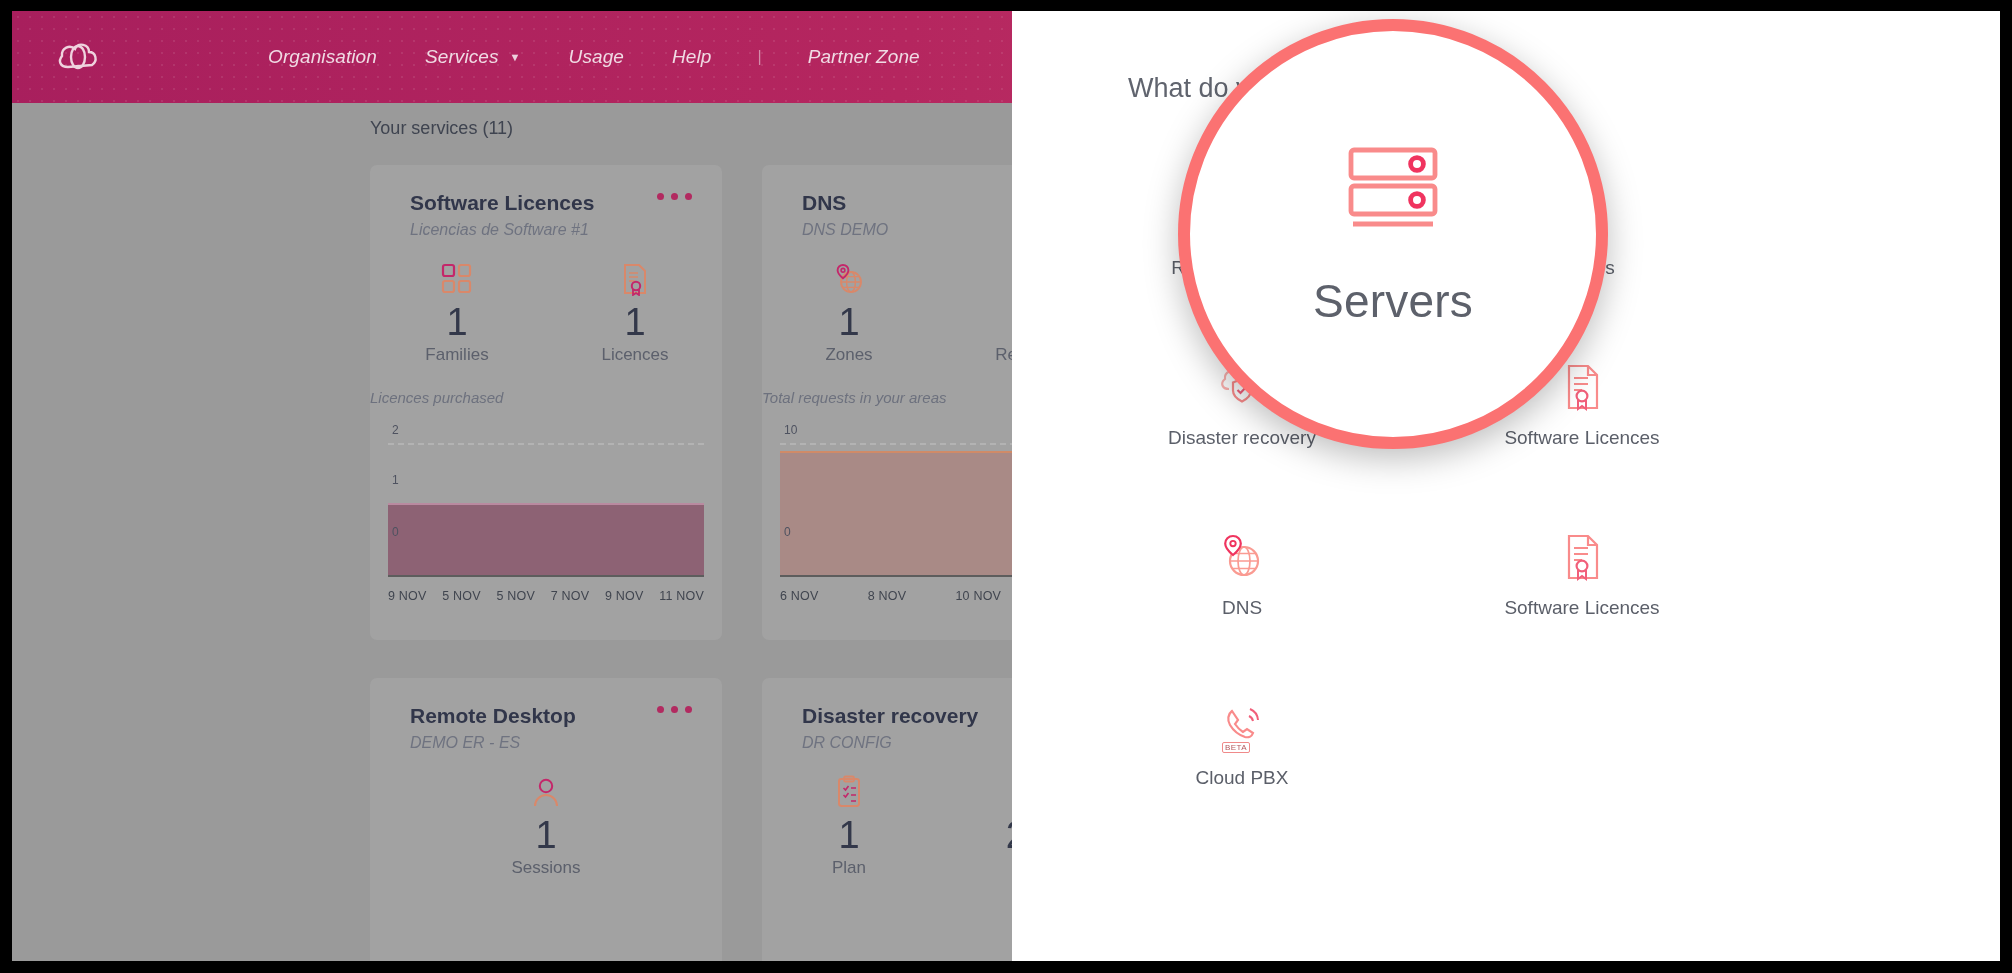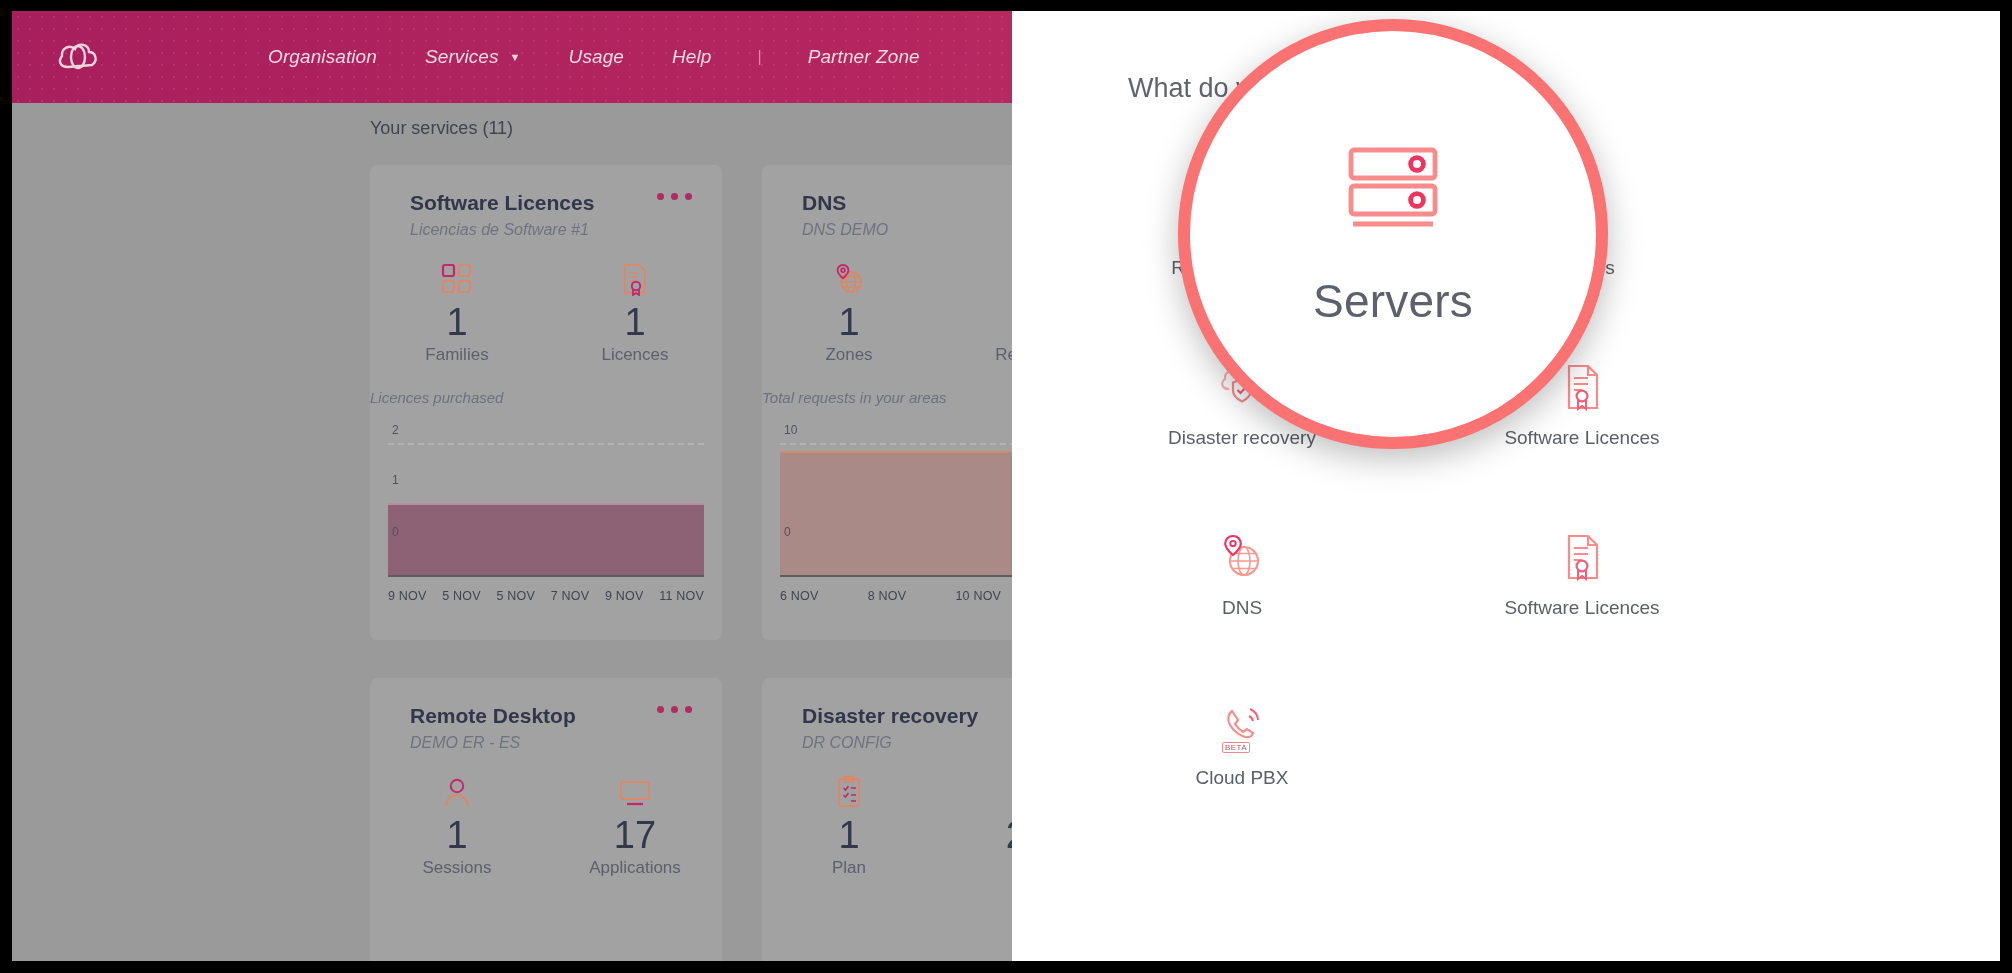--- a/index.html
+++ b/index.html
@@ -389,30 +389,20 @@
             <div class="metric">
               <div class="ico">
                 <svg viewBox="0 0 34 34" width="34" height="34">
                   <circle cx="17" cy="11" r="6.2" fill="none" stroke="#c4276a" stroke-width="2"></circle>
                   <path d="M6 31 a11 11 0 0 1 22 0" fill="none" stroke="#d9886a" stroke-width="2"></path>
                 </svg>
               </div>
               <div class="val">1</div>
               <div class="lbl">Sessions</div>
             </div>
-            <div class="metric">
-              <div class="ico">
-                <svg viewBox="0 0 34 34" width="34" height="34">
-                  <rect x="3" y="7" width="28" height="17" rx="2" fill="none" stroke="#d9886a" stroke-width="2"></rect>
-                  <path d="M9 29 h16" stroke="#c4276a" stroke-width="2.2"></path>
-                </svg>
-              </div>
-              <div class="val">17</div>
-              <div class="lbl">Applications</div>
-            </div>
           </div>
         </div>
 
         <div class="card">
           <div class="card-title">Disaster recovery</div>
           <div class="card-sub">DR CONFIG</div>
           <div class="card-menu">
               <i></i>
               <i></i>
               <i></i>

